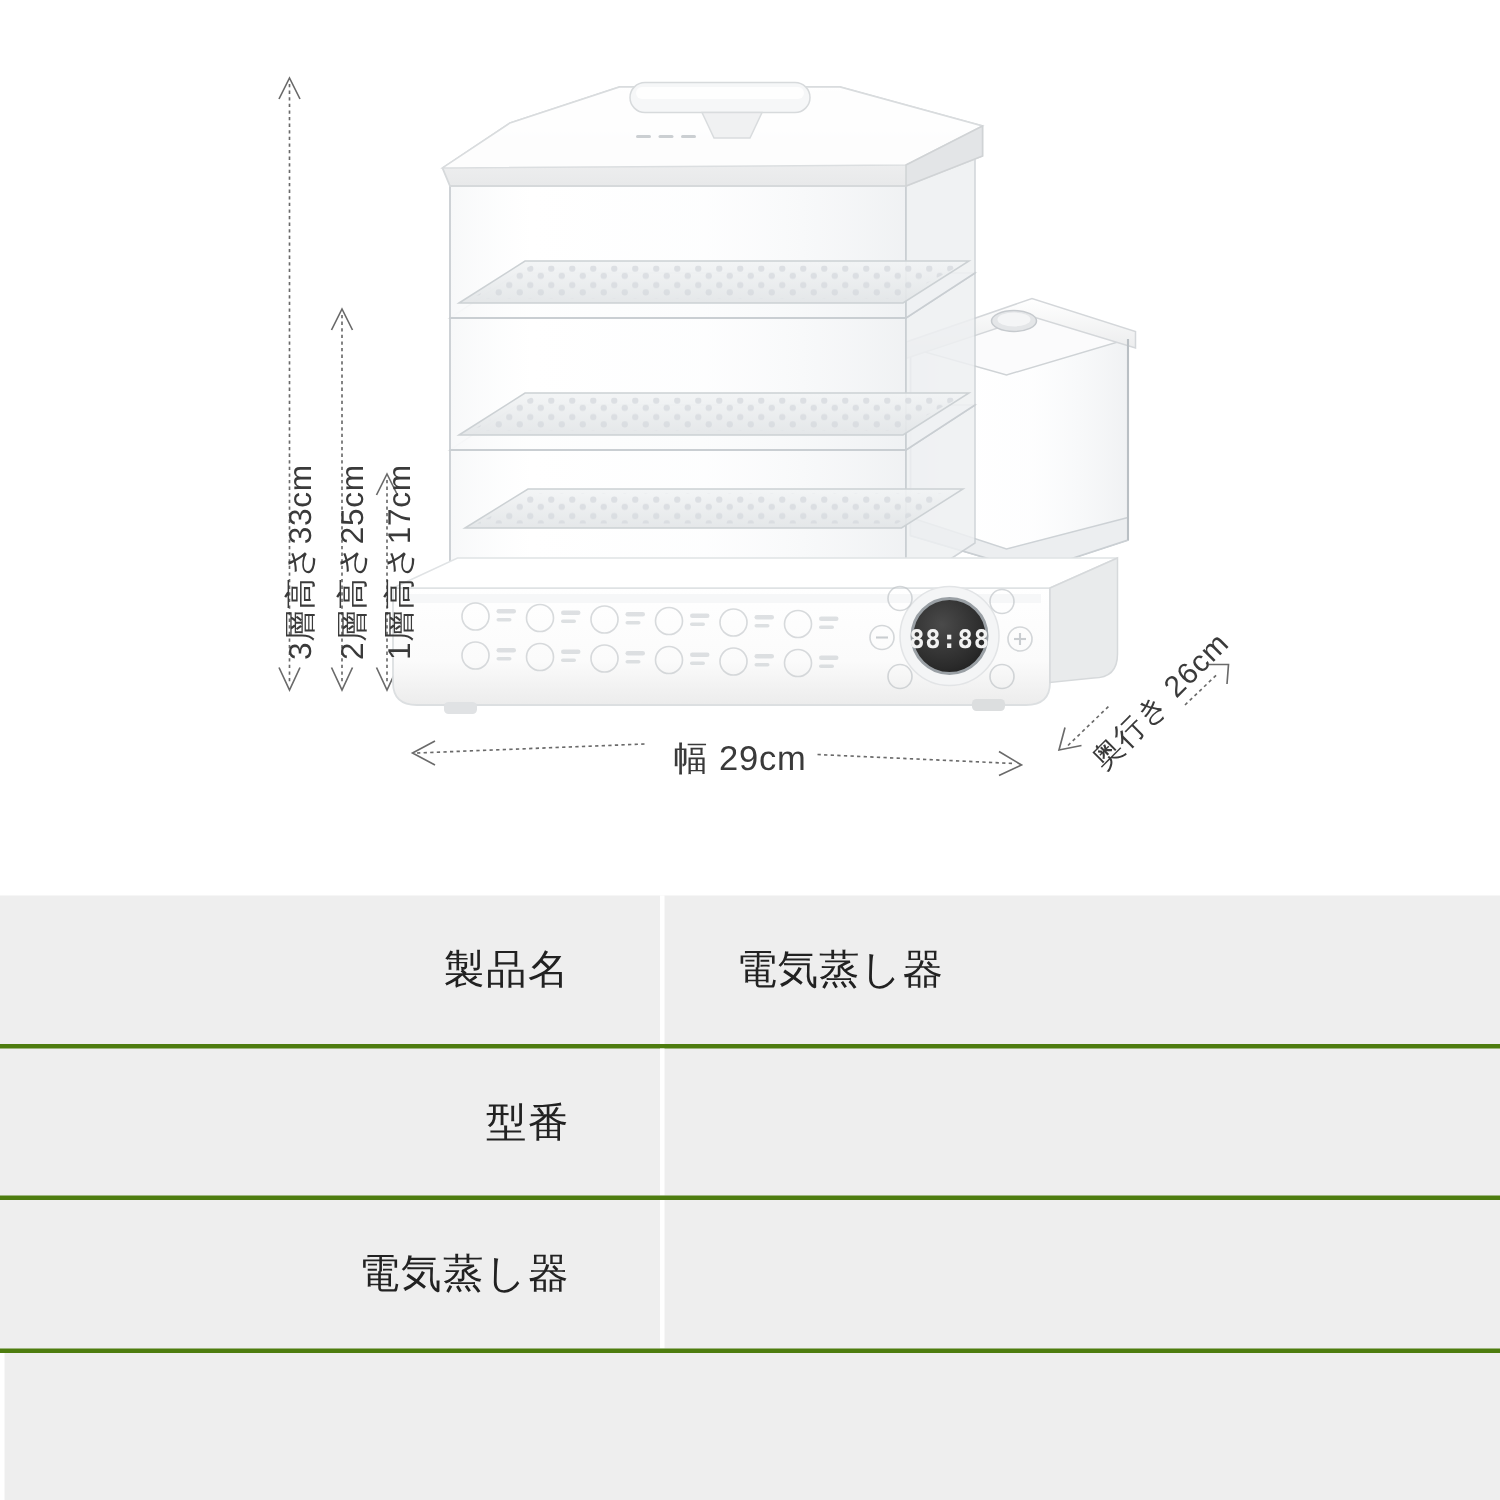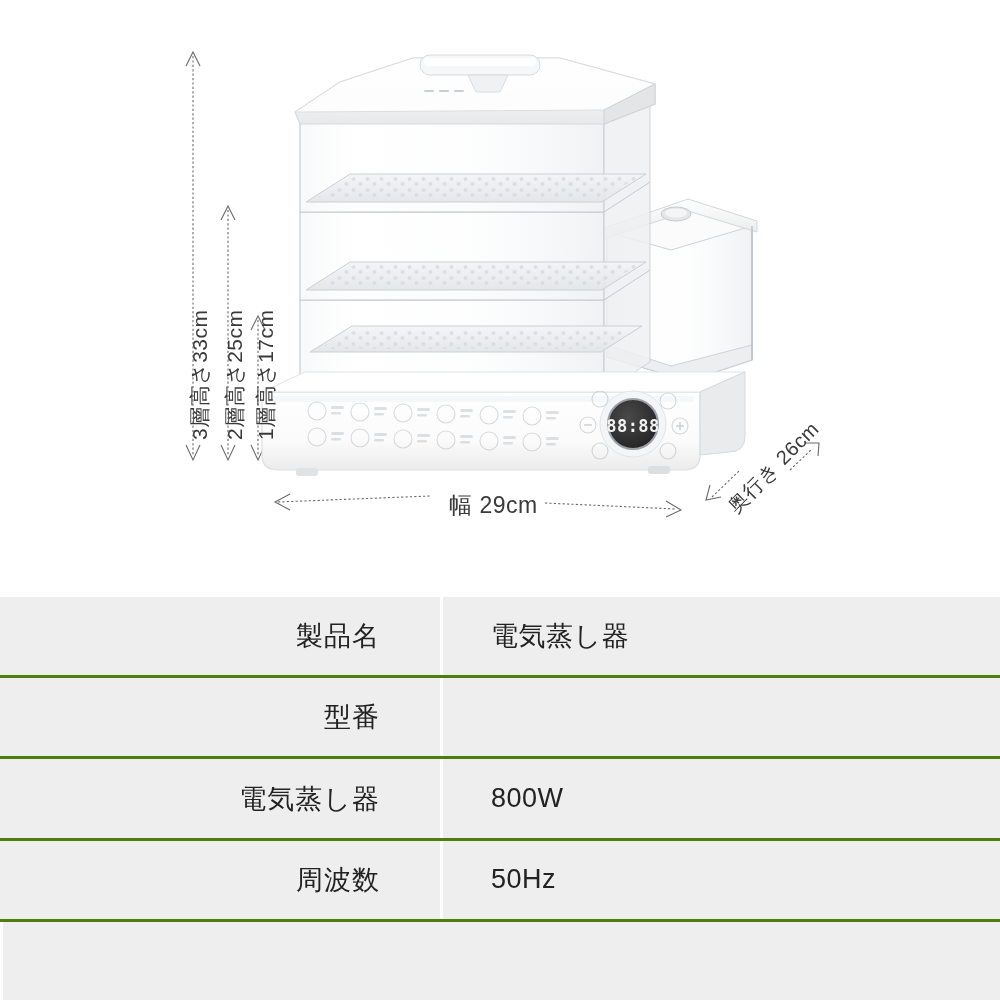--- a/index.html
+++ b/index.html
@@ -318,27 +318,21 @@
   </div>
 
   <div class="spec-row">
     <div class="spec-label">型番</div>
     <div class="spec-divider"></div>
   </div>
 
   <div class="spec-row">
     <div class="spec-label">電気蒸し器</div>
     <div class="spec-divider"></div>
-    <div class="spec-value">800W</div>
   </div>
 
-  <div class="spec-row">
-    <div class="spec-label">周波数</div>
-    <div class="spec-divider"></div>
-    <div class="spec-value">50Hz</div>
-  </div>
 
   <div class="spec-row">
     <div class="spec-divider"></div>
   </div>
 
 
 </div>
 
 </body></html>

